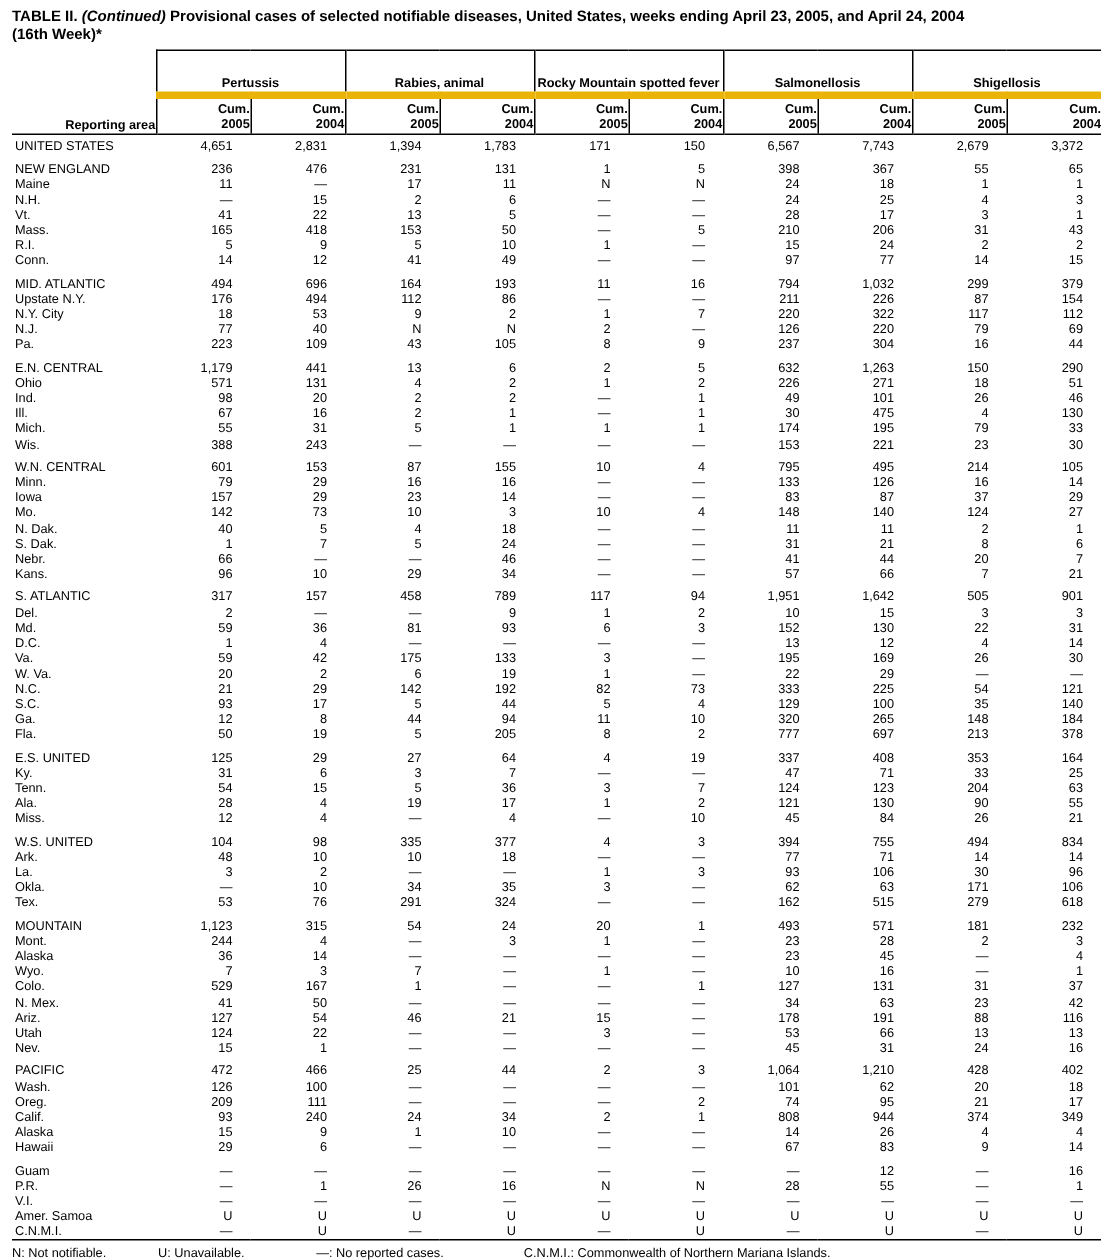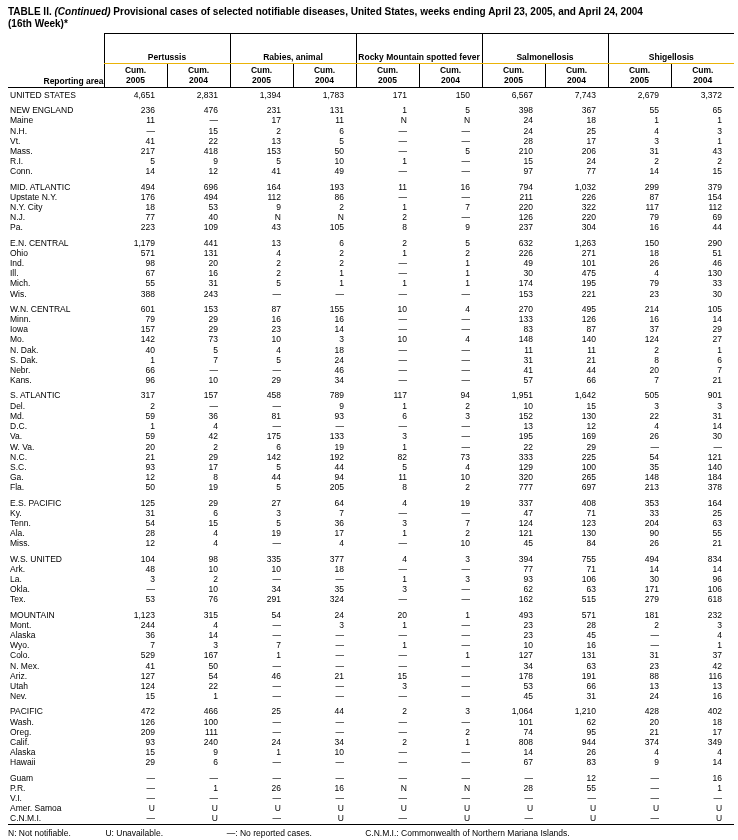--- a/index.html
+++ b/index.html
@@ -34,53 +34,53 @@
   thead th { font-weight: bold; font-size: 8.5px; vertical-align: bottom; }
 
   th.area-head {
     text-align: right;
     padding: 0 0 1px 2px;
     border-bottom: 1px solid #000;
   }
   th.group {
     border-top: 1px solid #000;
     border-left: 1px solid #000;
-    border-bottom: 1px solid #eab308;
+    border-bottom: 5px solid #eab308;
     text-align: center;
     padding: 2px 1px 1px 1px;
     line-height: 9.5px;
     height: 30px;
   }
   th.sub {
     border-left: 1px solid #000;
     border-bottom: 1px solid #000;
     text-align: center;
     padding: 2px 0 2px 0;
     line-height: 9.5px;
     height: 22px;
   }
-  th.sub div { text-align: center; }
+  th.sub div { text-align: right; }
 
   tbody td {
     font-size: 8.5px;
     line-height: 10.2px;
     height: 10.2px;
     white-space: nowrap;
     overflow: hidden;
   }
   td.area { text-align: left; padding-left: 2px; }
   td.num  { text-align: right; padding-right: 12px; }
   tr.spacer td { height: 5px; line-height: 5px; font-size: 1px; }
   tr.first-data td { padding-top: 2px; }
 
   .footnotes { margin-top: 3px; font-size: 8.5px; line-height: 11px; }
   .legend span { display: inline-block; }
   .legend span.l0 { width: 95px; }
   .legend span.l1 { width: 103px; }
-  .legend span.l2 { width: 136px; margin-left: 16px; }
+  .legend span.l2 { width: 136px; }
   .asterisk-note { font-size: 8.5px; }
 </style>
 </head>
 <body>
 
 <div class="page">
 
   <div class="title">
     <span class="pre">TABLE II.</span>
     <span class="cont">(Continued)</span>
@@ -218,21 +218,21 @@
           <td class="num">5</td>
           <td class="num">—</td>
           <td class="num">—</td>
           <td class="num">28</td>
           <td class="num">17</td>
           <td class="num">3</td>
           <td class="num">1</td>
         </tr>
         <tr>
           <td class="area">Mass.</td>
-          <td class="num">217</td>
+          <td class="num">165</td>
           <td class="num">418</td>
           <td class="num">153</td>
           <td class="num">50</td>
           <td class="num">—</td>
           <td class="num">5</td>
           <td class="num">210</td>
           <td class="num">206</td>
           <td class="num">31</td>
           <td class="num">43</td>
         </tr>
@@ -415,21 +415,21 @@
           <td colspan="11"></td>
         </tr>
         <tr>
           <td class="area">W.N. CENTRAL</td>
           <td class="num">601</td>
           <td class="num">153</td>
           <td class="num">87</td>
           <td class="num">155</td>
           <td class="num">10</td>
           <td class="num">4</td>
-          <td class="num">270</td>
+          <td class="num">795</td>
           <td class="num">495</td>
           <td class="num">214</td>
           <td class="num">105</td>
         </tr>
         <tr>
           <td class="area">Minn.</td>
           <td class="num">79</td>
           <td class="num">29</td>
           <td class="num">16</td>
           <td class="num">16</td>
@@ -648,21 +648,21 @@
           <td class="num">2</td>
           <td class="num">777</td>
           <td class="num">697</td>
           <td class="num">213</td>
           <td class="num">378</td>
         </tr>
         <tr class="spacer">
           <td colspan="11"></td>
         </tr>
         <tr>
-          <td class="area">E.S. PACIFIC</td>
+          <td class="area">E.S. UNITED</td>
           <td class="num">125</td>
           <td class="num">29</td>
           <td class="num">27</td>
           <td class="num">64</td>
           <td class="num">4</td>
           <td class="num">19</td>
           <td class="num">337</td>
           <td class="num">408</td>
           <td class="num">353</td>
           <td class="num">164</td>

